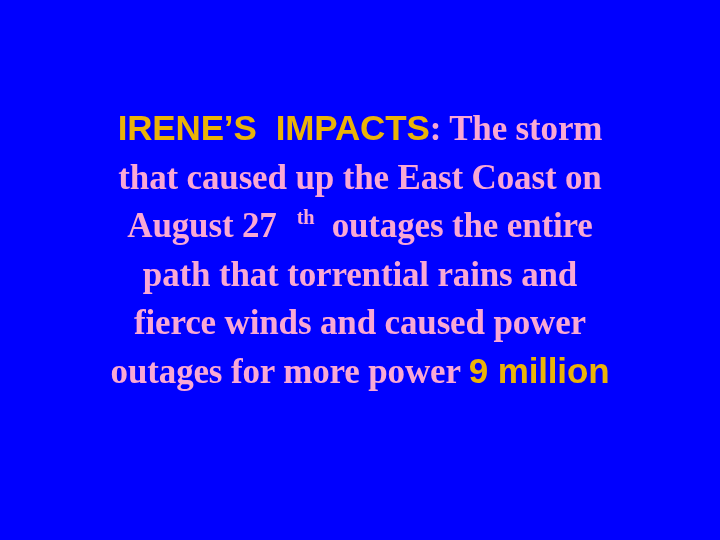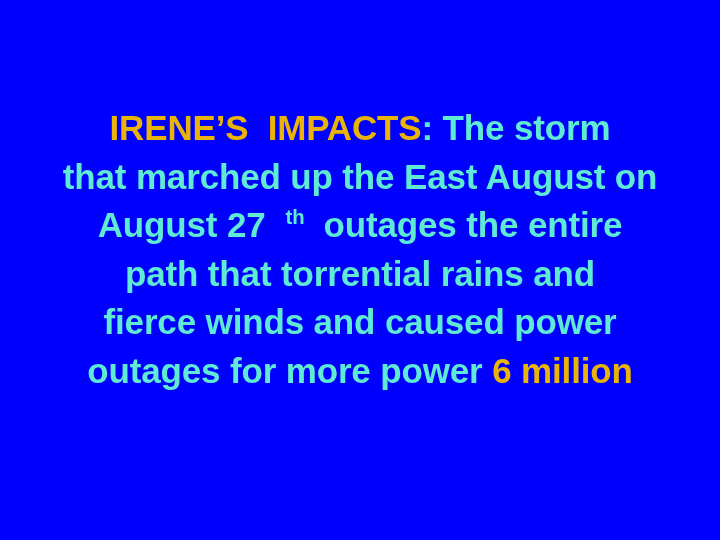--- a/index.html
+++ b/index.html
@@ -38,36 +38,36 @@
     line-height: 48.5px;
     text-align: center;
     font-family: "Liberation Sans", sans-serif;
     font-weight: bold;
     font-size: 35px;
     letter-spacing: -0.15px;
     white-space: pre;
     color: #ffffff;
   }
 
-  .w { color: #5eead4; }
+  .w { color: #f9a8d4; font-family: Liberation Serif, serif; }
   .y { color: #eab308; }
 
   .sup {
     font-size: 0.58em;
     vertical-align: super;
     line-height: 0;
     font-weight: bold;
     margin-left: 20px;
   }
 </style>
 </head>
 <body>
 
 <div id="slide">
   <div id="slide-body">
       <span class="line"><span class="y">IRENE’S  IMPACTS</span><span class="w">: The storm</span></span>
-      <span class="line"><span class="w">that marched up the East August on</span></span>
+      <span class="line"><span class="w">that caused up the East Coast on</span></span>
       <span class="line"><span class="w">August 27</span><span class="w sup">th</span><span class="w">  outages the entire</span></span>
       <span class="line"><span class="w">path that torrential rains and</span></span>
       <span class="line"><span class="w">fierce winds and caused power</span></span>
-      <span class="line"><span class="w">outages for more power </span><span class="y">6 million</span></span>
+      <span class="line"><span class="w">outages for more power </span><span class="y">9 million</span></span>
     </div>
 </div>
 
 </body></html>

